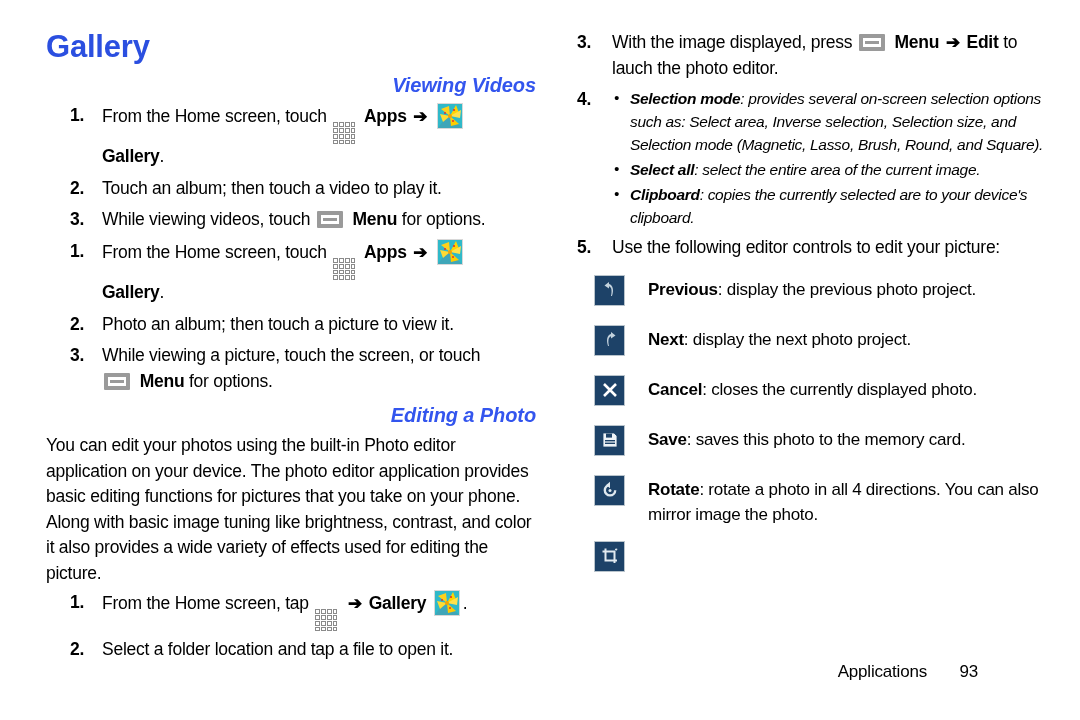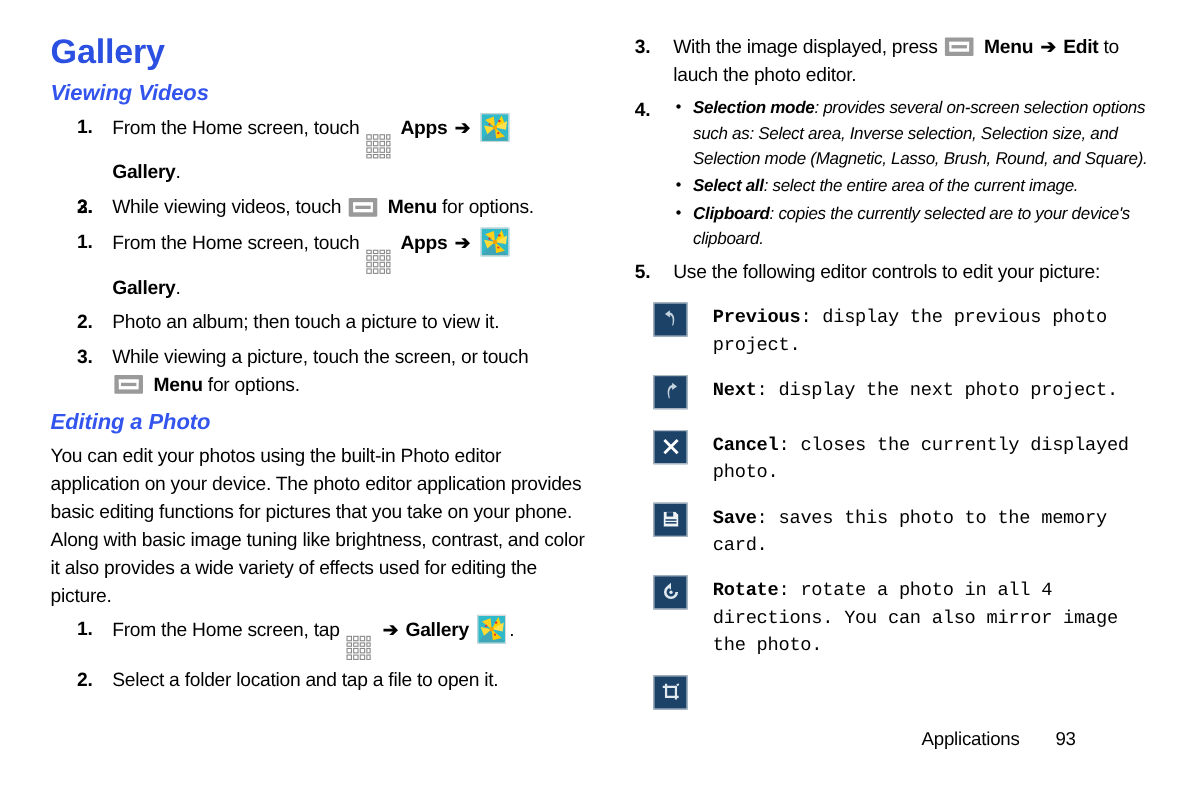--- a/index.html
+++ b/index.html
@@ -38,20 +38,21 @@
     line-height: 1.1;
   }
   .h2 {
     color: #3355ee;
     font-size: 20px;
     font-weight: bold;
     font-style: italic;
     margin: 10px 0 6px 0;
     line-height: 1.15;
     letter-spacing: -0.1px;
+    text-align: right;
   }
 
   
   .para {
     font-size: 17.5px;
     line-height: 25.5px;
     margin: 2px 0 4px 0;
     letter-spacing: -0.25px;
   }
   ol.steps {
@@ -161,21 +162,20 @@
 
   .arrow { font-weight: bold; font-size: 17px; padding: 0 2px; }
 
   
   .ctrl-list { margin-top: 14px; }
   .ctrl-row {
     position: relative;
     min-height: 36px;
     margin-bottom: 14px;
     padding-left: 82px;
-    font-family: Liberation Mono, monospace;
   }
   .ctrl-row .ctrl-text {
     font-size: 17px;
     line-height: 25px;
     letter-spacing: -0.25px;
     padding-top: 2px;
   }
   .btn-icon {
     position: absolute;
     left: 28px;
@@ -249,20 +249,21 @@
             <circle cx="16" cy="6" r="1.1" fill="#e03030"></circle>
             <circle cx="7" cy="9" r="1" fill="#e03030"></circle>
             <circle cx="15" cy="17" r="1" fill="#e03030"></circle>
           </svg>
         </span>
         <br>
         <b>Gallery</b><span>.</span>
       </li>
       <li>
         <span class="num">2.</span>
+        <span>Touch an album; then touch a video to play it.</span>
       </li>
       <li>
         <span class="num">3.</span>
         <span>While viewing videos, touch</span>
         <span class="menu-icon"><i></i></span>
         <b>Menu</b>
         <span>for options.</span>
       </li>
     </ol>
 

